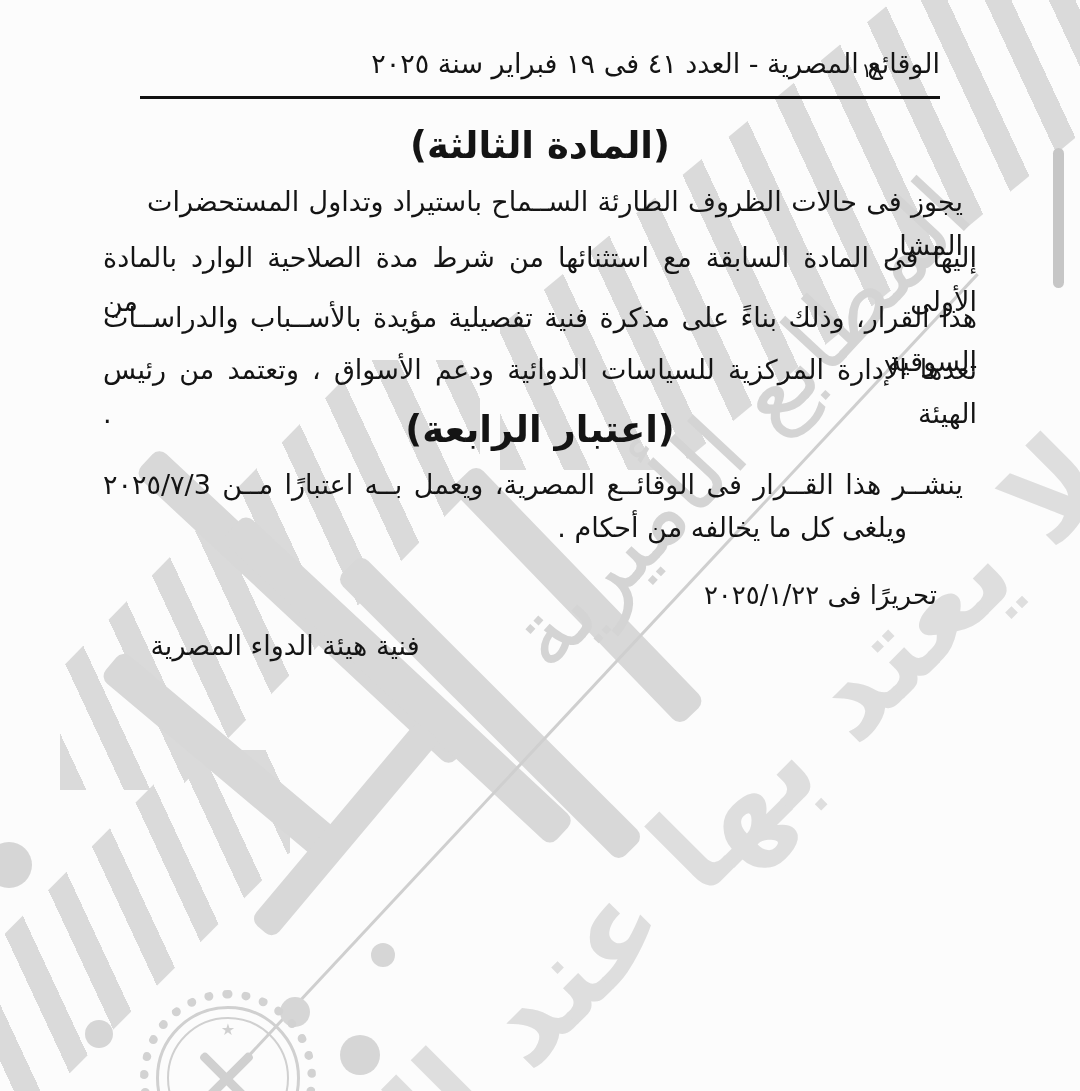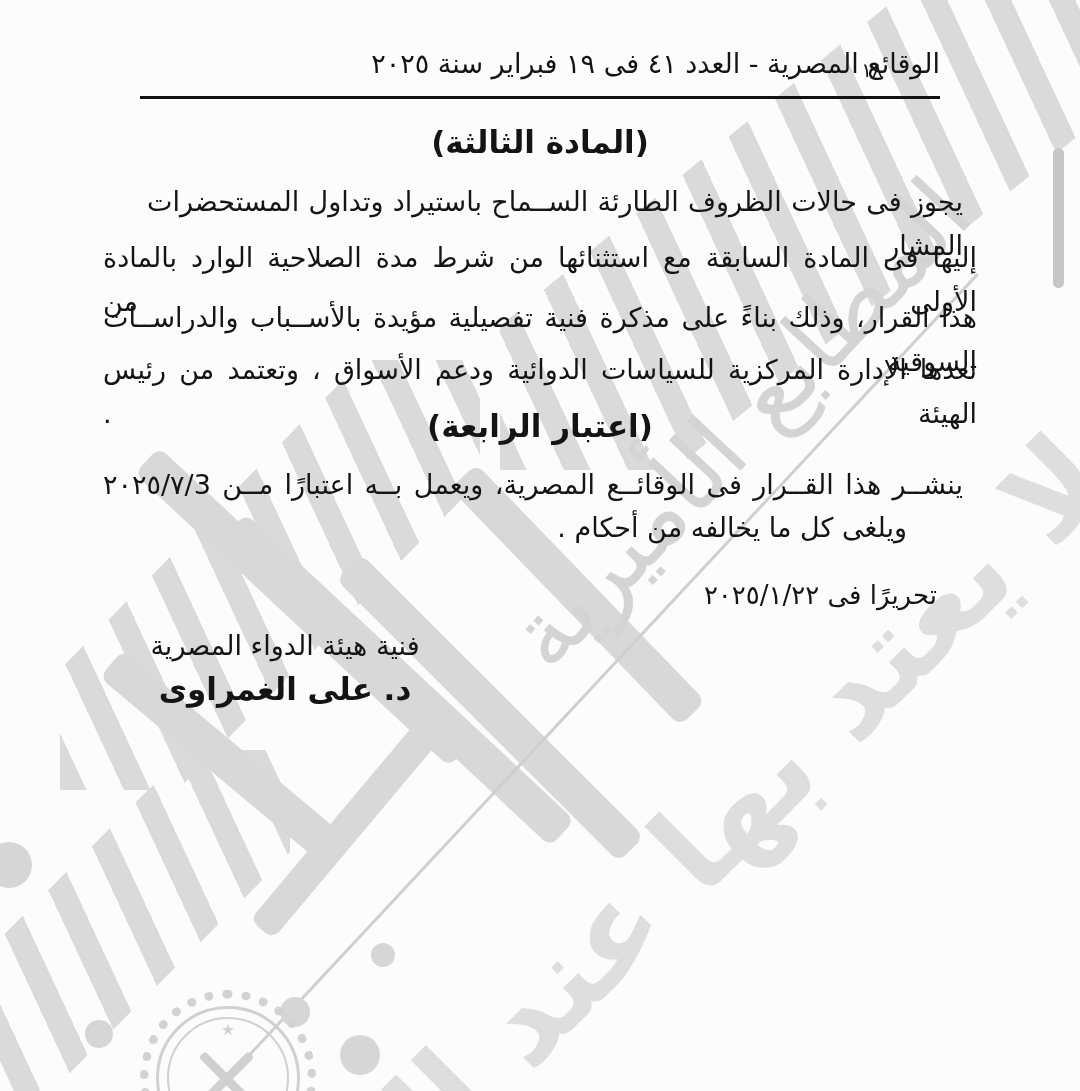--- a/index.html
+++ b/index.html
@@ -58,21 +58,21 @@
   .seal-ring2{position:absolute;inset:11px;border:2px solid #d0d0d0;border-radius:50%;}
   .seal-bar{position:absolute;left:66px;top:38px;width:9px;height:70px;background:#d0d0d0;border-radius:4px;}
   .seal-bar.b1{transform:rotate(45deg);}
   .seal-bar.b2{transform:rotate(-45deg);}
   .seal-star{position:absolute;left:0;right:0;top:14px;text-align:center;color:#d0d0d0;font-size:16px;}
   
   .content{position:absolute;inset:0;z-index:2;}
   .hdr-issue{position:absolute;top:48px;left:140px;width:800px;text-align:right;font-size:27px;}
   .hdr-page{position:absolute;top:58px;left:840px;width:64px;text-align:center;font-size:20px;}
   .hdr-rule{position:absolute;top:96px;left:140px;width:800px;height:3px;background:#111;}
-  .art-title{position:absolute;right:103px;left:103px;text-align:center;font-size:31px;font-weight:bold;}
+  .art-title{position:absolute;right:103px;left:103px;text-align:center;font-size:37px;font-weight:bold;}
   .t1{top:124px;}
   .t2{top:408px;}
   .line{position:absolute;right:103px;left:103px;font-size:27px;line-height:44px;
         text-align:justify;text-align-last:justify;}
   .l1{top:180px;padding-right:14px;margin-left:44px;}
   .l2{top:236px;}
   .l3{top:296px;}
   .l4{top:348px;}
   .l5{top:463px;padding-right:14px;}
   .l6{top:506px;text-align:left;text-align-last:right;padding-right:70px;}
@@ -133,17 +133,16 @@
     <div class="line l2">إليها فى المادة السابقة مع استثنائها من شرط مدة الصلاحية الوارد بالمادة الأولى من</div>
     <div class="line l3">هذا القرار، وذلك بناءً على مذكرة فنية تفصيلية مؤيدة بالأســباب والدراســات السوقية</div>
     <div class="line l4">تعدها الإدارة المركزية للسياسات الدوائية ودعم الأسواق ، وتعتمد من رئيس الهيئة .</div>
 
     <div class="art-title t2">(اعتبار الرابعة)</div>
     <div class="line l5">ينشــر هذا القــرار فى الوقائــع المصرية، ويعمل بــه اعتبارًا مــن ٢٠٢٥/٧/3</div>
     <div class="line l6">ويلغى كل ما يخالفه من أحكام .</div>
 
     <div class="date-line">تحريرًا فى ٢٠٢٥/١/٢٢</div>
     <div class="sig sig-title">فنية هيئة الدواء المصرية</div>
-    <div class="sig sig-name">د. على الغمراوى</div>
   </div>
 
   <div class="scrollbar-thumb"></div>
 </div>
 
 </body></html>

